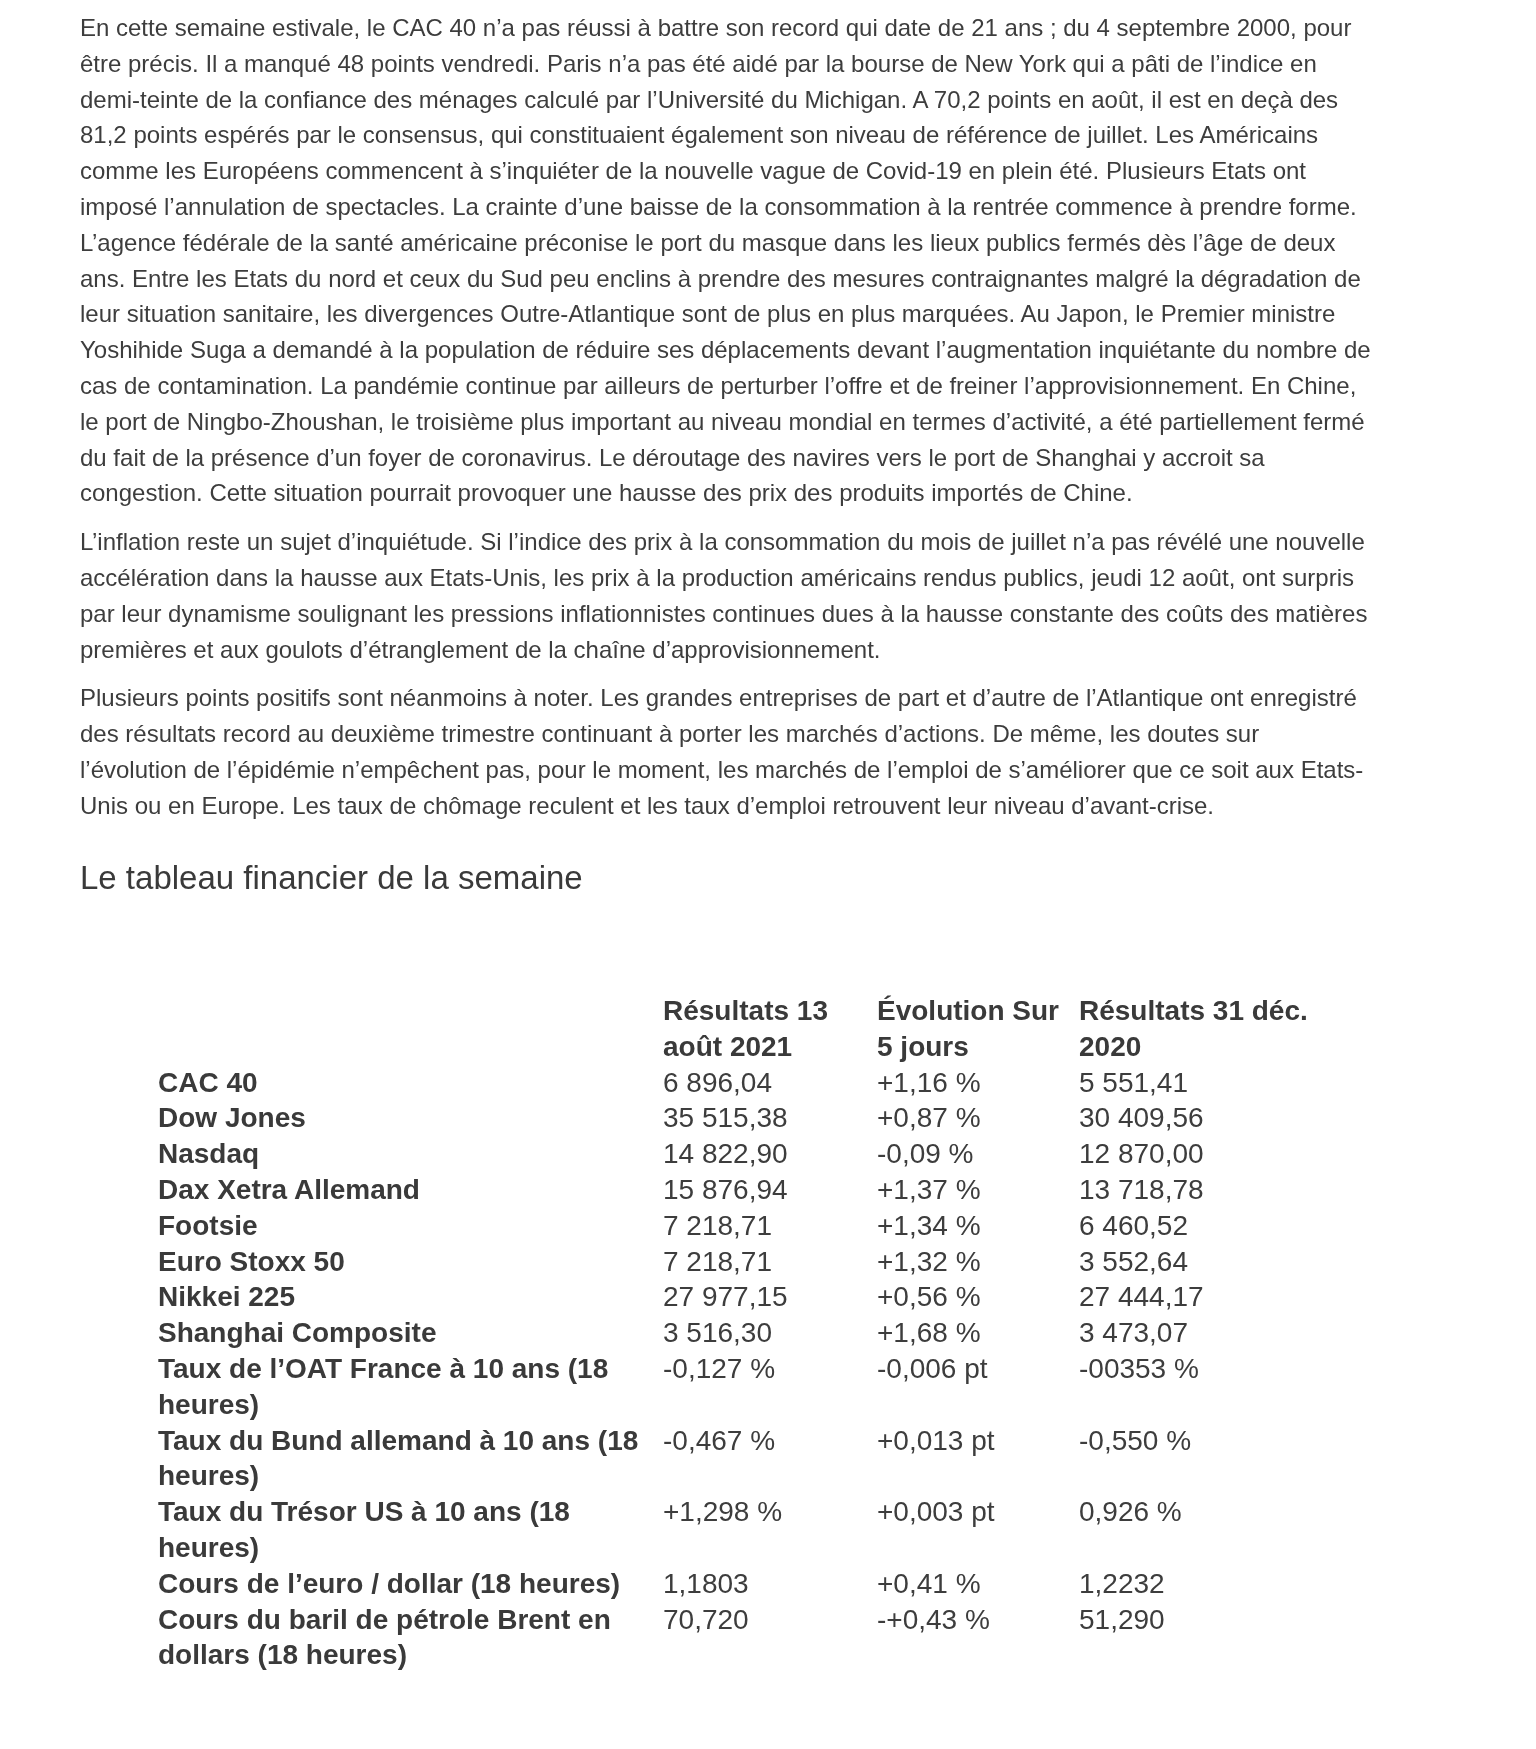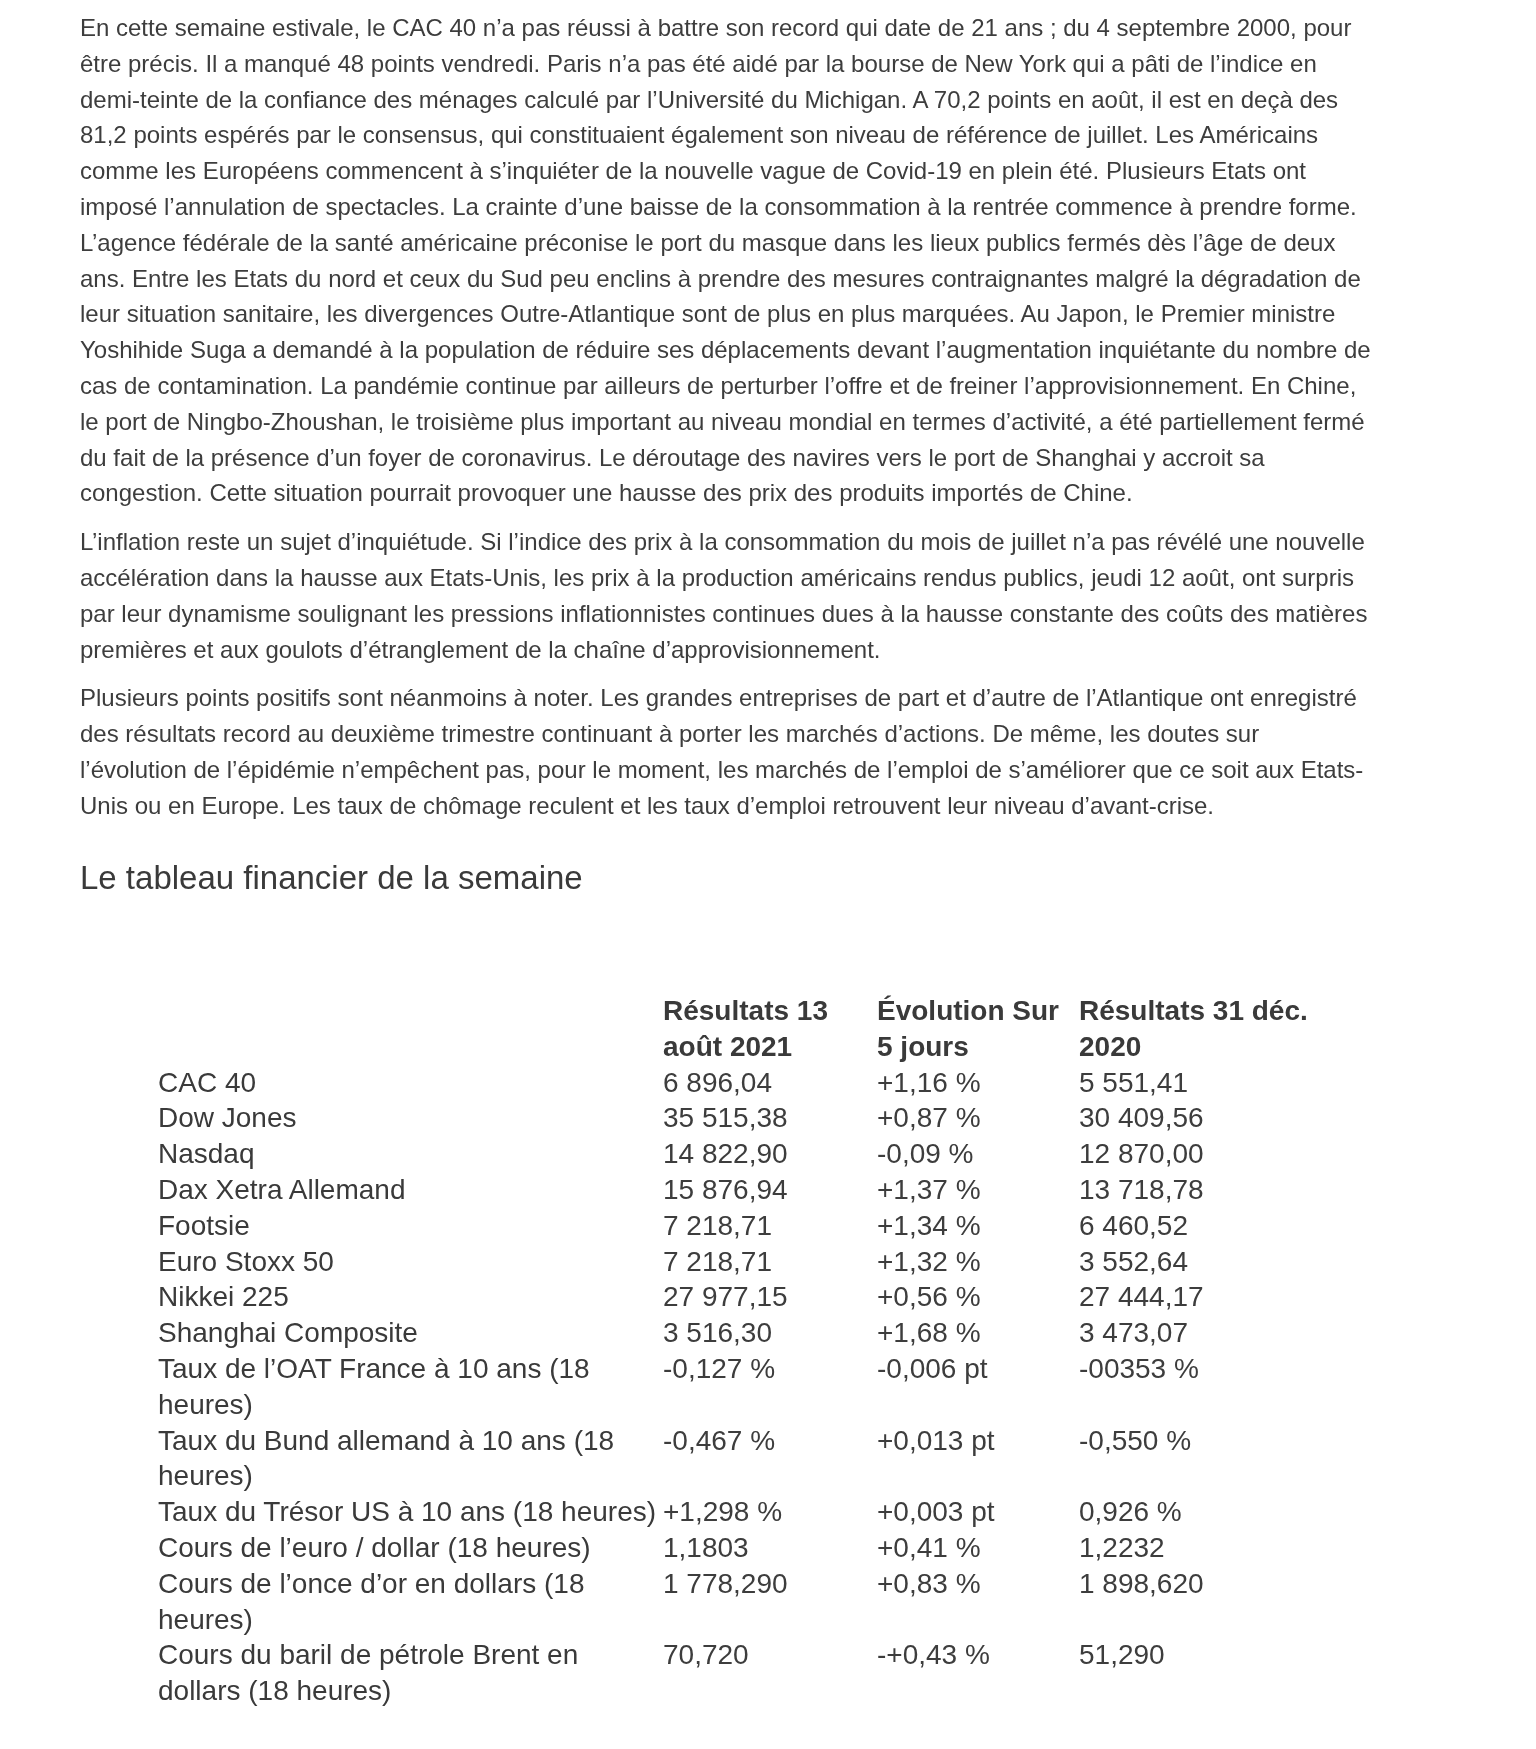--- a/index.html
+++ b/index.html
@@ -20,21 +20,21 @@
   }
   table.fin {
     position: absolute; left: 155px; top: 993px;
     border-collapse: collapse;
     font-size: 28px; line-height: 35.8px;
   }
   table.fin th, table.fin td {
     padding: 0 3px; vertical-align: top; text-align: left;
   }
   table.fin th { font-weight: bold; color: #3a3a3a; }
-  table.fin td.label { font-weight: normal; color: #3a3a3a; width: 499px; }
+  table.fin td.label { font-weight: bold; color: #3a3a3a; width: 499px; }
   table.fin .c1 { width: 208px; }
   table.fin .c2 { width: 196px; }
   table.fin .c3 { width: 240px; }
 </style>
 </head>
 <body>
 
 <div class="article">
   <p>En cette semaine estivale, le CAC 40 n’a pas réussi à battre son record qui date de 21 ans ; du 4 septembre 2000, pour être précis. Il a manqué 48 points vendredi. Paris n’a pas été aidé par la bourse de New York qui a pâti de l’indice en demi-teinte de la confiance des ménages calculé par l’Université du Michigan. A 70,2 points en août, il est en deçà des 81,2 points espérés par le consensus, qui constituaient également son niveau de référence de juillet. Les Américains comme les Européens commencent à s’inquiéter de la nouvelle vague de Covid-19 en plein été. Plusieurs Etats ont imposé l’annulation de spectacles. La crainte d’une baisse de la consommation à la rentrée commence à prendre forme. L’agence fédérale de la santé américaine préconise le port du masque dans les lieux publics fermés dès l’âge de deux ans. Entre les Etats du nord et ceux du Sud peu enclins à prendre des mesures contraignantes malgré la dégradation de leur situation sanitaire, les divergences Outre-Atlantique sont de plus en plus marquées. Au Japon, le Premier ministre Yoshihide Suga a demandé à la population de réduire ses déplacements devant l’augmentation inquiétante du nombre de cas de contamination. La pandémie continue par ailleurs de perturber l’offre et de freiner l’approvisionnement. En Chine, le port de Ningbo-Zhoushan, le troisième plus important au niveau mondial en termes d’activité, a été partiellement fermé du fait de la présence d’un foyer de coronavirus. Le déroutage des navires vers le port de Shanghai y accroit sa congestion. Cette situation pourrait provoquer une hausse des prix des produits importés de Chine.</p>
   <p>L’inflation reste un sujet d’inquiétude. Si l’indice des prix à la consommation du mois de juillet n’a pas révélé une nouvelle accélération dans la hausse aux Etats-Unis, les prix à la production américains rendus publics, jeudi 12 août, ont surpris par leur dynamisme soulignant les pressions inflationnistes continues dues à la hausse constante des coûts des matières premières et aux goulots d’étranglement de la chaîne d’approvisionnement.</p>
@@ -118,25 +118,19 @@
         <td class="c2">+0,003 pt</td>
         <td class="c3">0,926 %</td>
       </tr>
       <tr>
         <td class="label">Cours de l’euro / dollar (18 heures)</td>
         <td class="c1">1,1803</td>
         <td class="c2">+0,41 %</td>
         <td class="c3">1,2232</td>
       </tr>
       <tr>
-        <td class="label">Cours de l’once d’or en dollars (18 heures)</td>
-        <td class="c1">1 778,290</td>
-        <td class="c2">+0,83 %</td>
-        <td class="c3">1 898,620</td>
-      </tr>
-      <tr>
         <td class="label">Cours du baril de pétrole Brent en dollars (18 heures)</td>
         <td class="c1">70,720</td>
         <td class="c2">-+0,43 %</td>
         <td class="c3">51,290</td>
       </tr>
     </tbody>
 </table>
 
 </body></html>

